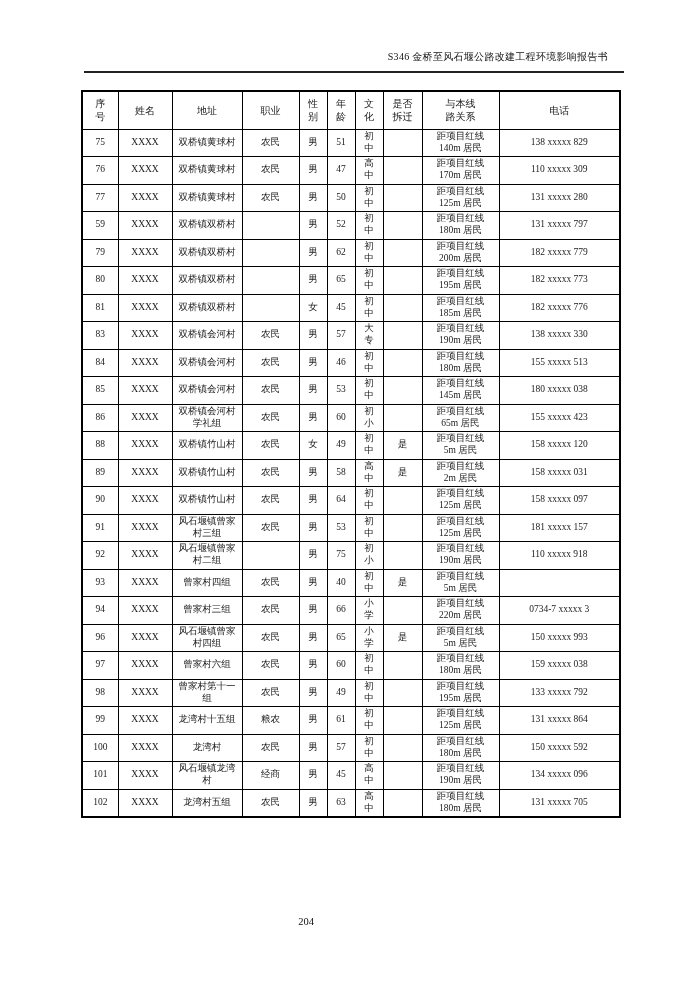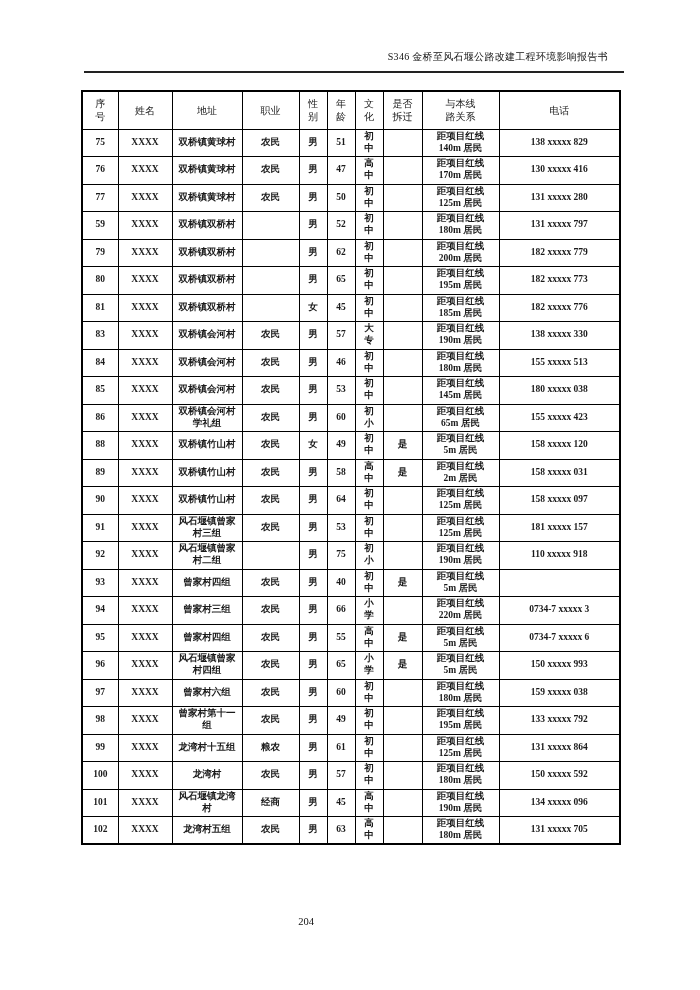--- a/index.html
+++ b/index.html
@@ -62,21 +62,20 @@
     font-size: 10px;
     line-height: 1.3;
     height: 38px;
   }
   table.survey td {
     font-size: 9.5px;
     line-height: 1.25;
   }
   table.survey tbody tr {
     height: 27.5px;
-    font-weight: bold;
   }
   .page-footer {
     position: absolute;
     top: 916px;
     left: 0;
     width: 612px;
     text-align: center;
     font-size: 10.5px;
     color: #111;
   }
@@ -143,21 +142,21 @@
       <td>XXXX</td>
       <td>双桥镇黄球村</td>
       <td>农民</td>
       <td>男</td>
       <td>47</td>
       <td>高
 中</td>
       <td></td>
       <td>距项目红线
 170m 居民</td>
-      <td>130 xxxxx 416</td>
+      <td>110 xxxxx 309</td>
     </tr>
         <tr>
       <td>77</td>
       <td>XXXX</td>
       <td>双桥镇黄球村</td>
       <td>农民</td>
       <td>男</td>
       <td>50</td>
       <td>初
 中</td>
@@ -371,34 +370,20 @@
       <td>曾家村三组</td>
       <td>农民</td>
       <td>男</td>
       <td>66</td>
       <td>小
 学</td>
       <td></td>
       <td>距项目红线
 220m 居民</td>
       <td>0734-7 xxxxx 3</td>
-    </tr>
-        <tr>
-      <td>95</td>
-      <td>XXXX</td>
-      <td>曾家村四组</td>
-      <td>农民</td>
-      <td>男</td>
-      <td>55</td>
-      <td>高
-中</td>
-      <td>是</td>
-      <td>距项目红线
-5m 居民</td>
-      <td>0734-7 xxxxx 6</td>
     </tr>
         <tr>
       <td>96</td>
       <td>XXXX</td>
       <td>风石堰镇曾家
 村四组</td>
       <td>农民</td>
       <td>男</td>
       <td>65</td>
       <td>小

